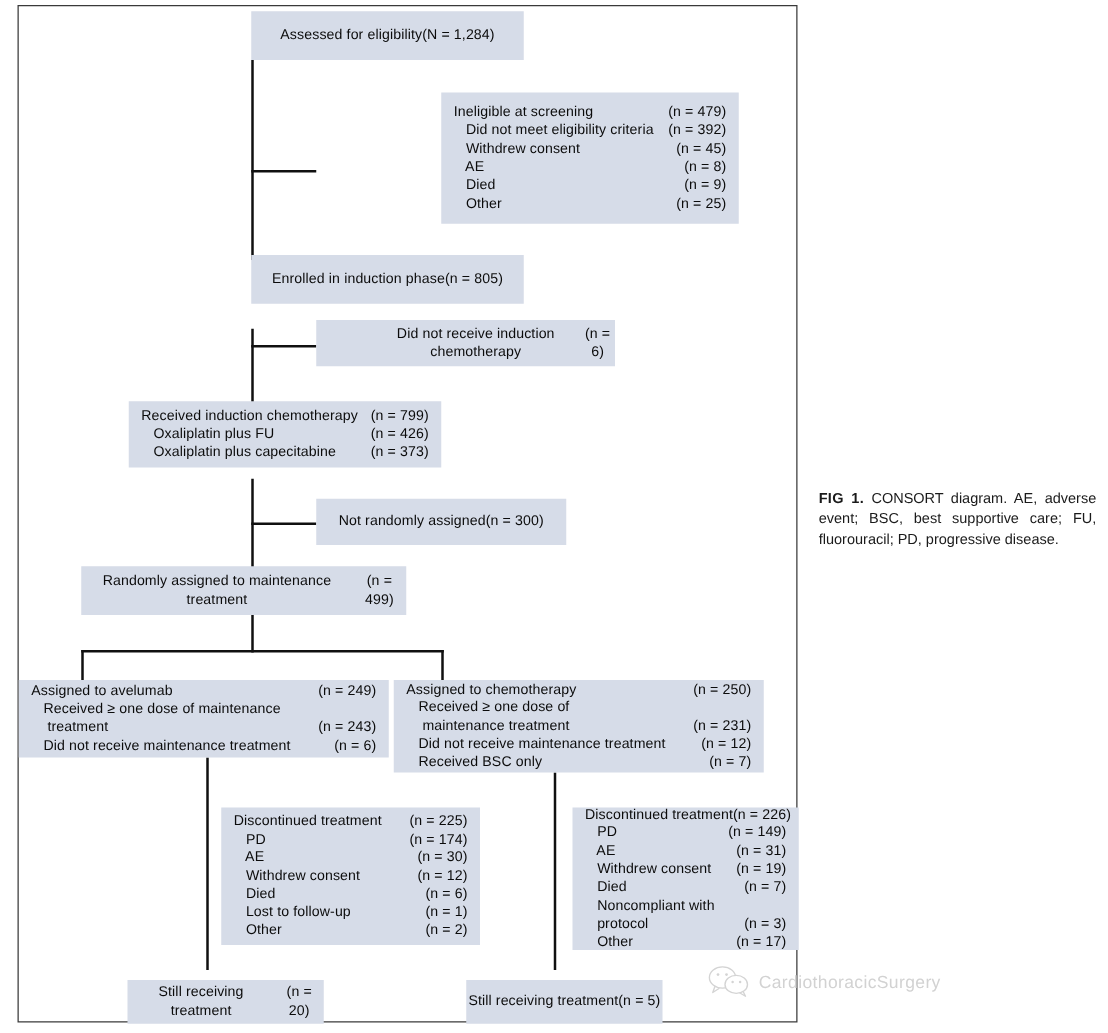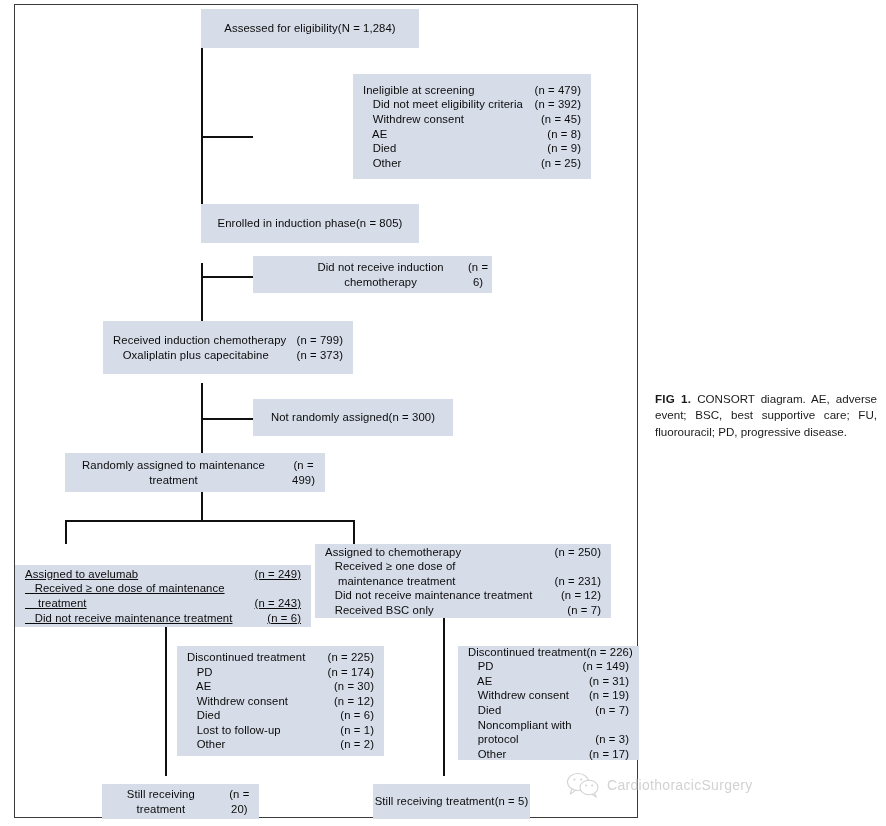--- a/index.html
+++ b/index.html
@@ -144,34 +144,35 @@
     <div>(n = 805)</div>
   </div>
 
   <div class="flow-box center" style="left:238px; top:251px; width:239px; height:37px;padding-left:44px;">
     <div>Did not receive induction chemotherapy</div>
     <div>(n = 6)</div>
   </div>
 
   <div class="flow-box list pad-l pad-r" style="left:88px; top:316px; width:250px; height:53px;">
     <div class="row"><span class="lbl">Received induction chemotherapy</span><span class="num">(n = 799)</span></div>
+    <div class="row"><span class="lbl">   Oxaliplatin plus FU</span><span class="num">(n = 426)</span></div>
     <div class="row"><span class="lbl">   Oxaliplatin plus capecitabine</span><span class="num">(n = 373)</span></div>
   </div>
 
   <div class="flow-box center" style="left:238px; top:394px; width:200px; height:37px;">
     <div>Not randomly assigned</div>
     <div>(n = 300)</div>
   </div>
 
   <div class="flow-box center" style="left:50px; top:448px; width:260px; height:39px;">
     <div>Randomly assigned to maintenance treatment</div>
     <div>(n = 499)</div>
   </div>
 
-  <div class="flow-box list pad-l pad-r" style="left:0px; top:560px; width:296px; height:62px;text-decoration:underline;">
+  <div class="flow-box list pad-l pad-r" style="left:0px; top:539px; width:296px; height:62px;">
     <div class="row"><span class="lbl">Assigned to avelumab</span><span class="num">(n = 249)</span></div>
     <div class="row"><span class="lbl">   Received ≥ one dose of maintenance</span><span class="num"></span></div>
     <div class="row"><span class="lbl">    treatment</span><span class="num">(n = 243)</span></div>
     <div class="row"><span class="lbl">   Did not receive maintenance treatment</span><span class="num">(n = 6)</span></div>
   </div>
 
   <div class="flow-box list pad-l pad-r" style="left:300px; top:539px; width:296px; height:74px;">
     <div class="row"><span class="lbl">Assigned to chemotherapy</span><span class="num">(n = 250)</span></div>
     <div class="row"><span class="lbl">   Received ≥ one dose of</span><span class="num"></span></div>
     <div class="row"><span class="lbl">    maintenance treatment</span><span class="num">(n = 231)</span></div>

